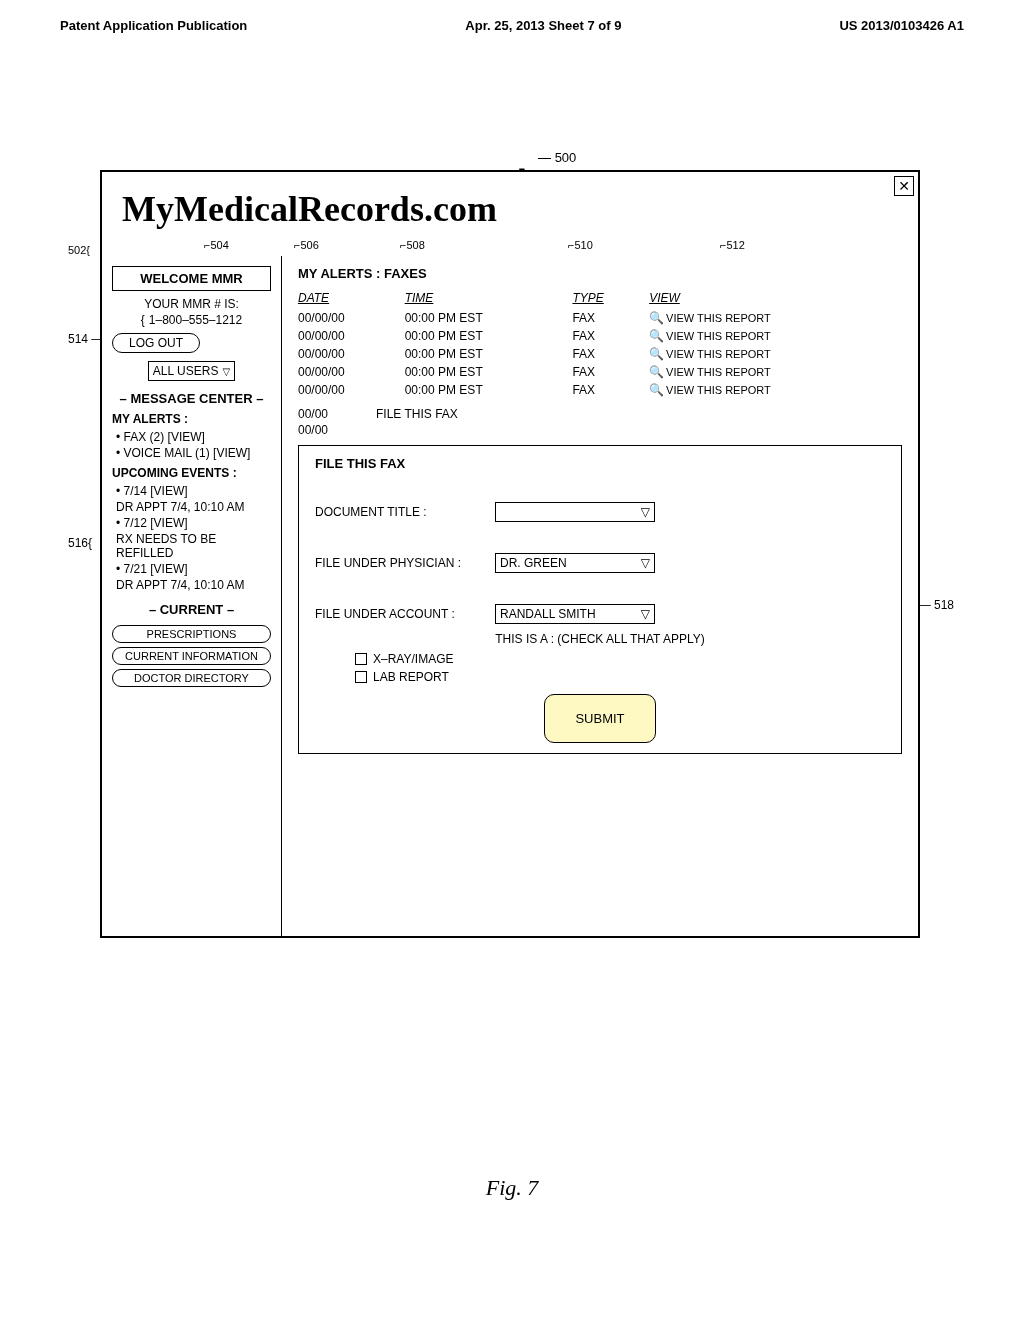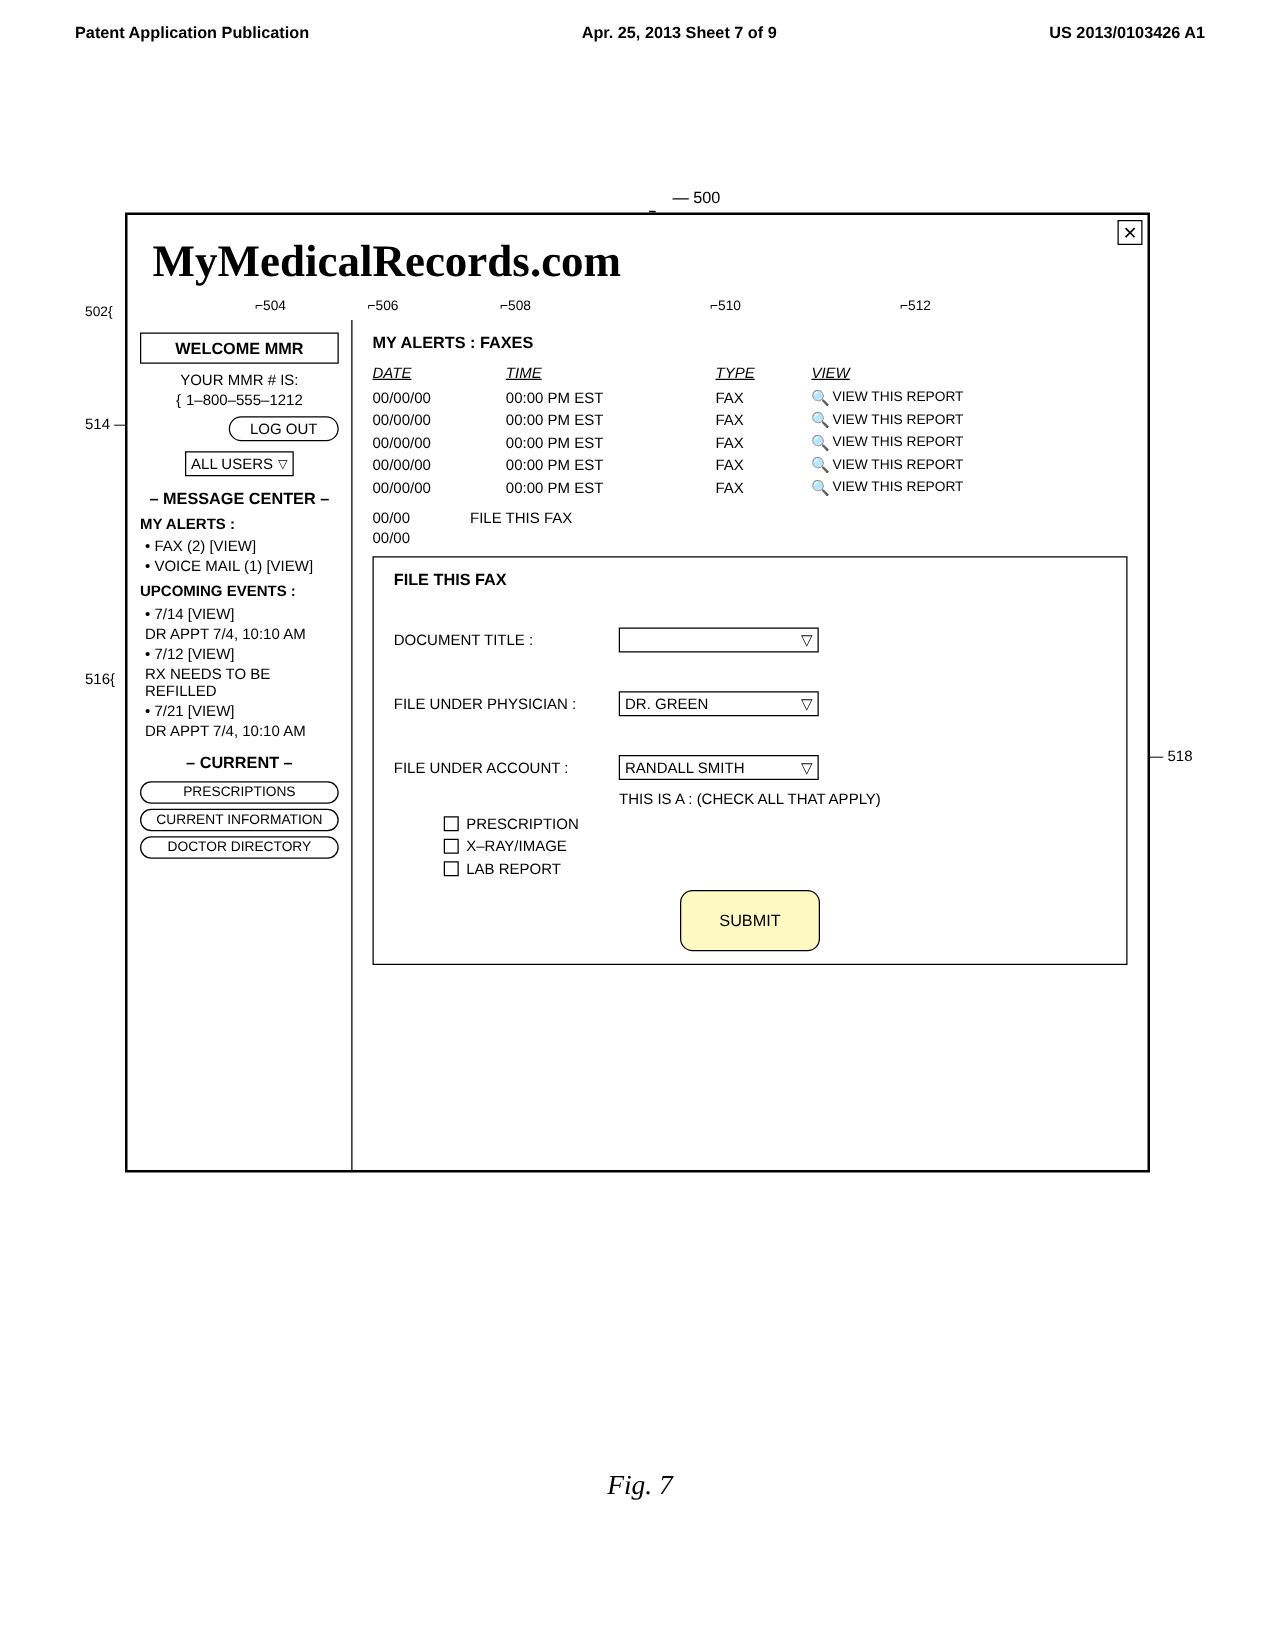--- a/index.html
+++ b/index.html
@@ -106,21 +106,21 @@
       font-size: 12px;
       margin-bottom: 6px;
       display: flex;
       align-items: center;
       justify-content: center;
       gap: 4px;
     }
 
     .sidebar-logout {
       display: flex;
-      justify-content: flex-end;
+      justify-content: flex-start;
       margin-bottom: 8px;
     }
     .logout-btn {
       border: 1px solid #000;
       border-radius: 10px;
       padding: 2px 16px;
       font-size: 12px;
       cursor: pointer;
       background: #fff;
     }
@@ -479,24 +479,20 @@
         <div class="form-row">
           <span class="form-label">FILE UNDER ACCOUNT :</span>
           <div class="form-input" style="min-width:160px; justify-content:space-between;">
             <span>RANDALL SMITH</span>
             <span>▽</span>
           </div>
         </div>
 
         <div class="check-section-title">THIS IS A : (CHECK ALL THAT APPLY)</div>
 
-        <div class="check-row">
-          <div class="checkbox"></div>
-          <span>PRESCRIPTION</span>
-        </div>
 
         <div class="check-row">
           <div class="checkbox"></div>
           <span>X–RAY/IMAGE</span>
         </div>
 
         <div class="check-row">
           <div class="checkbox"></div>
           <span>LAB REPORT</span>
         </div>

